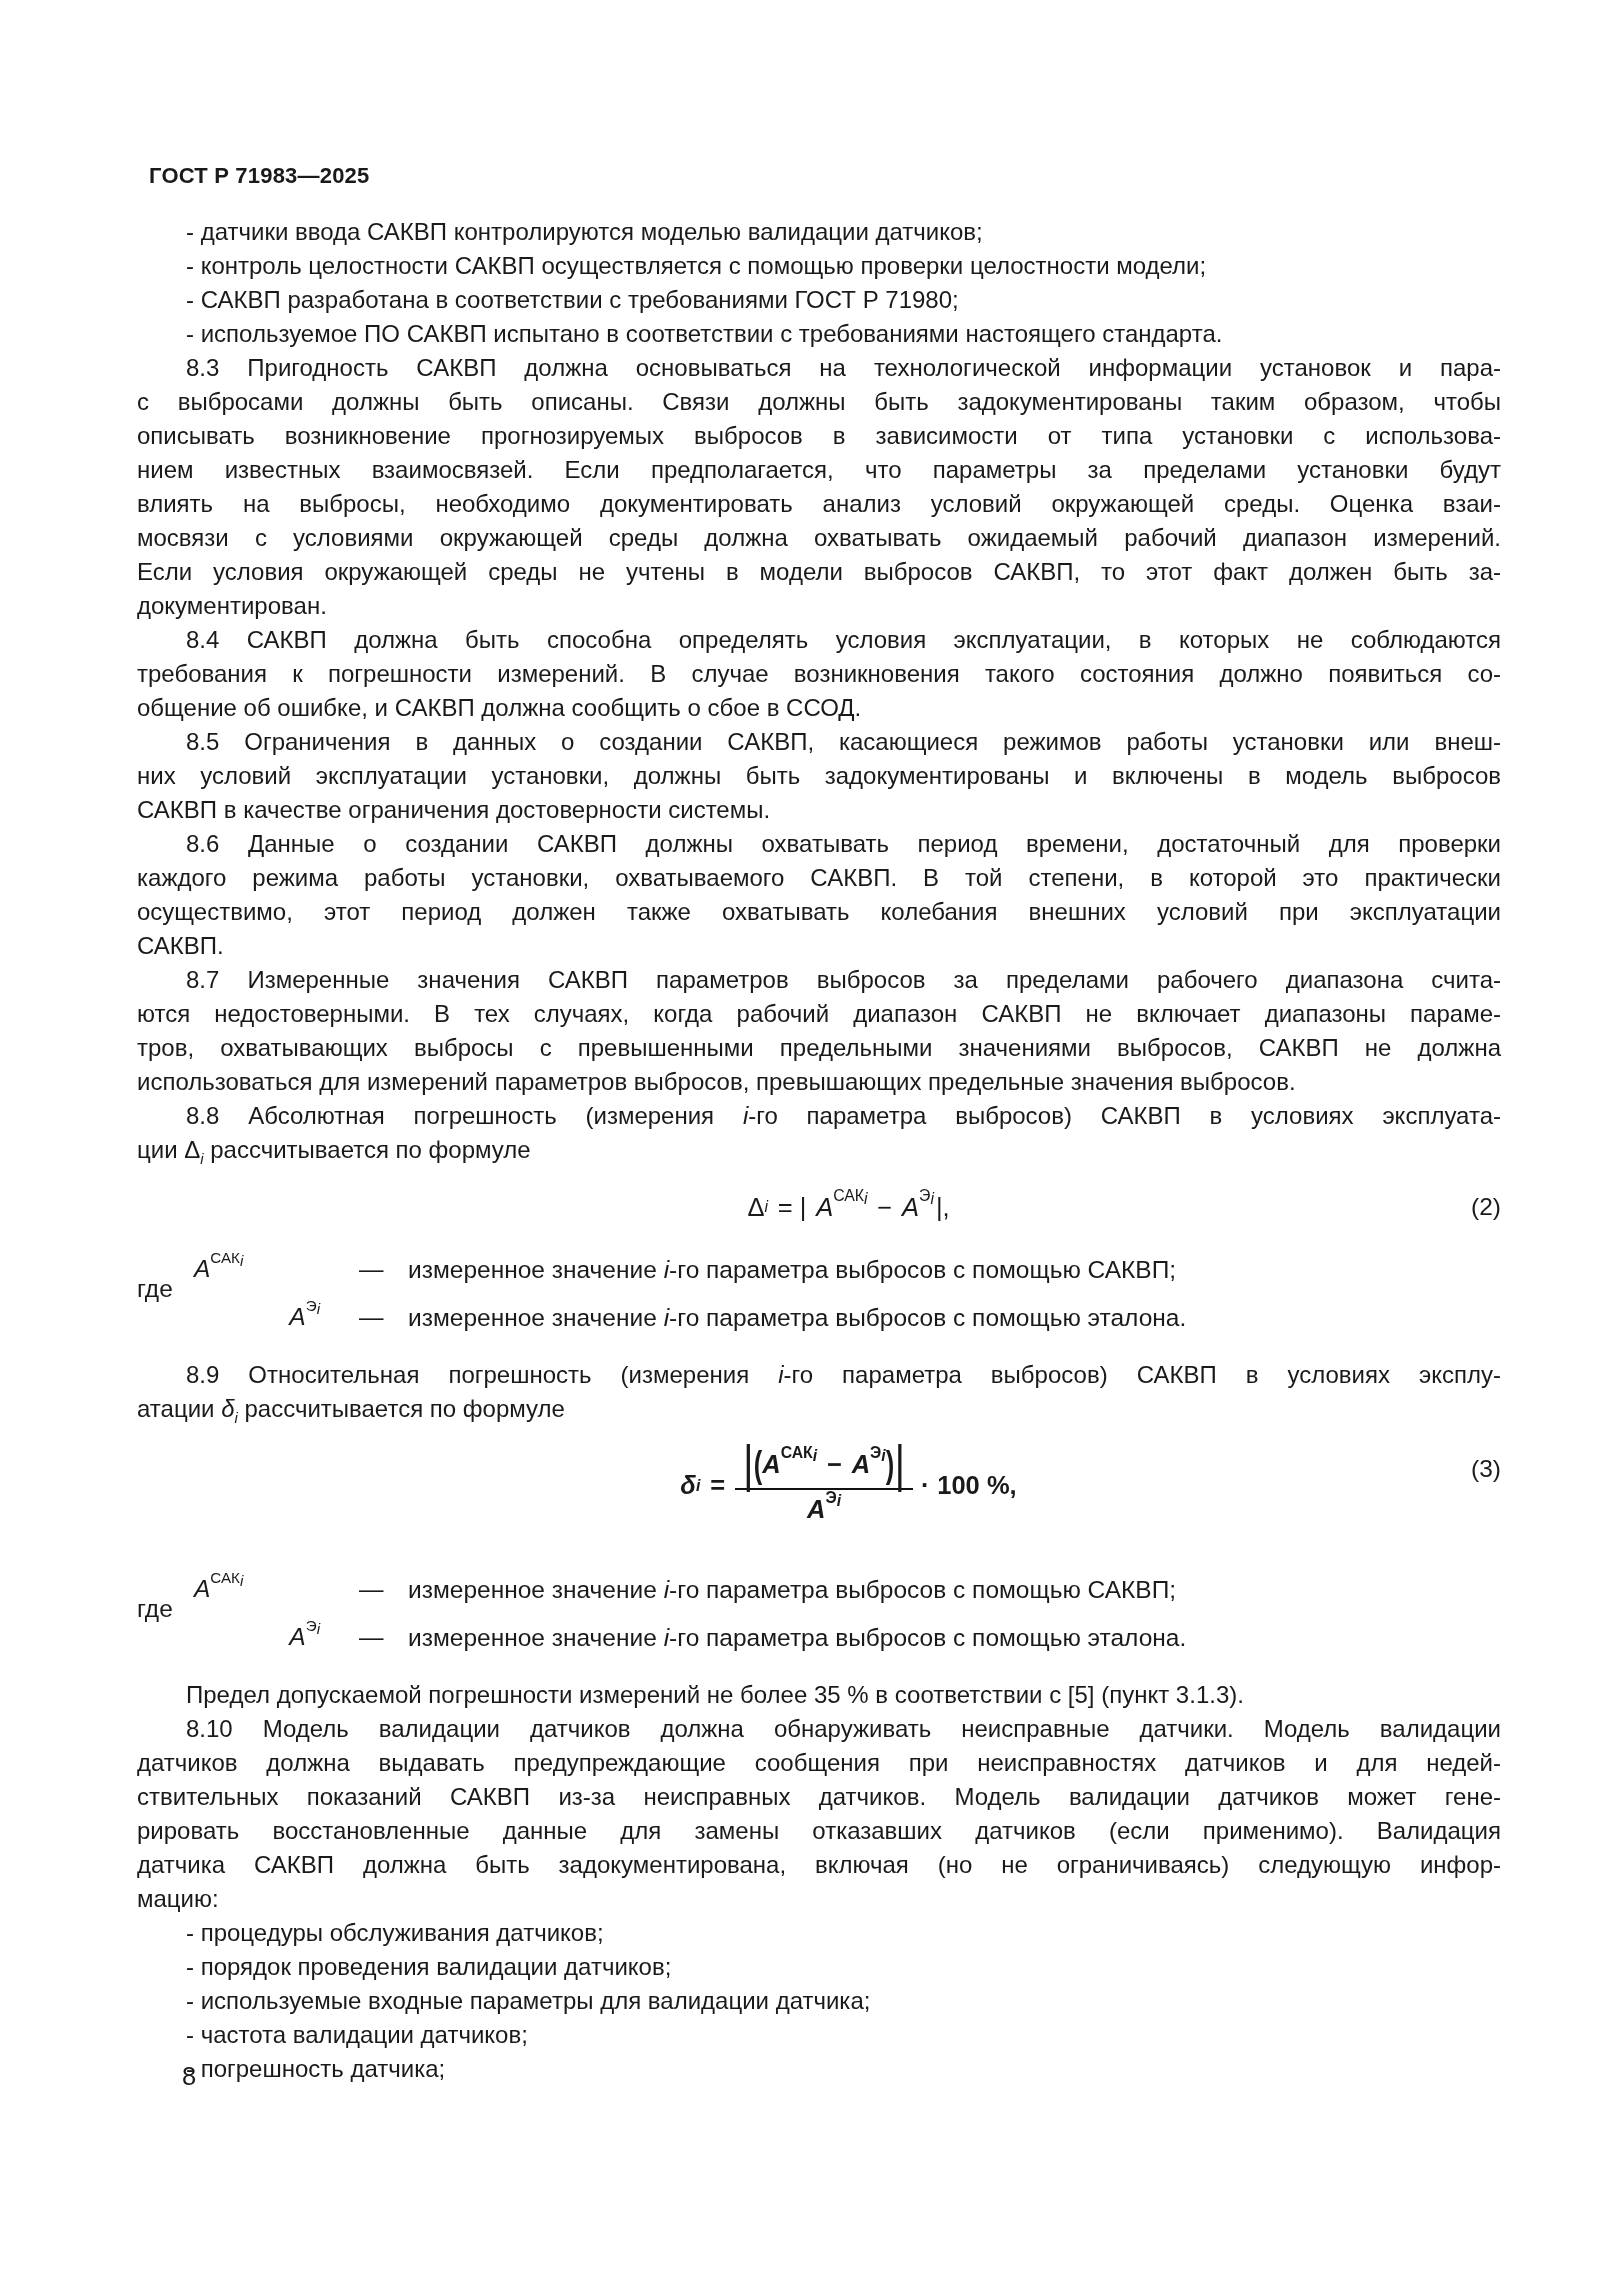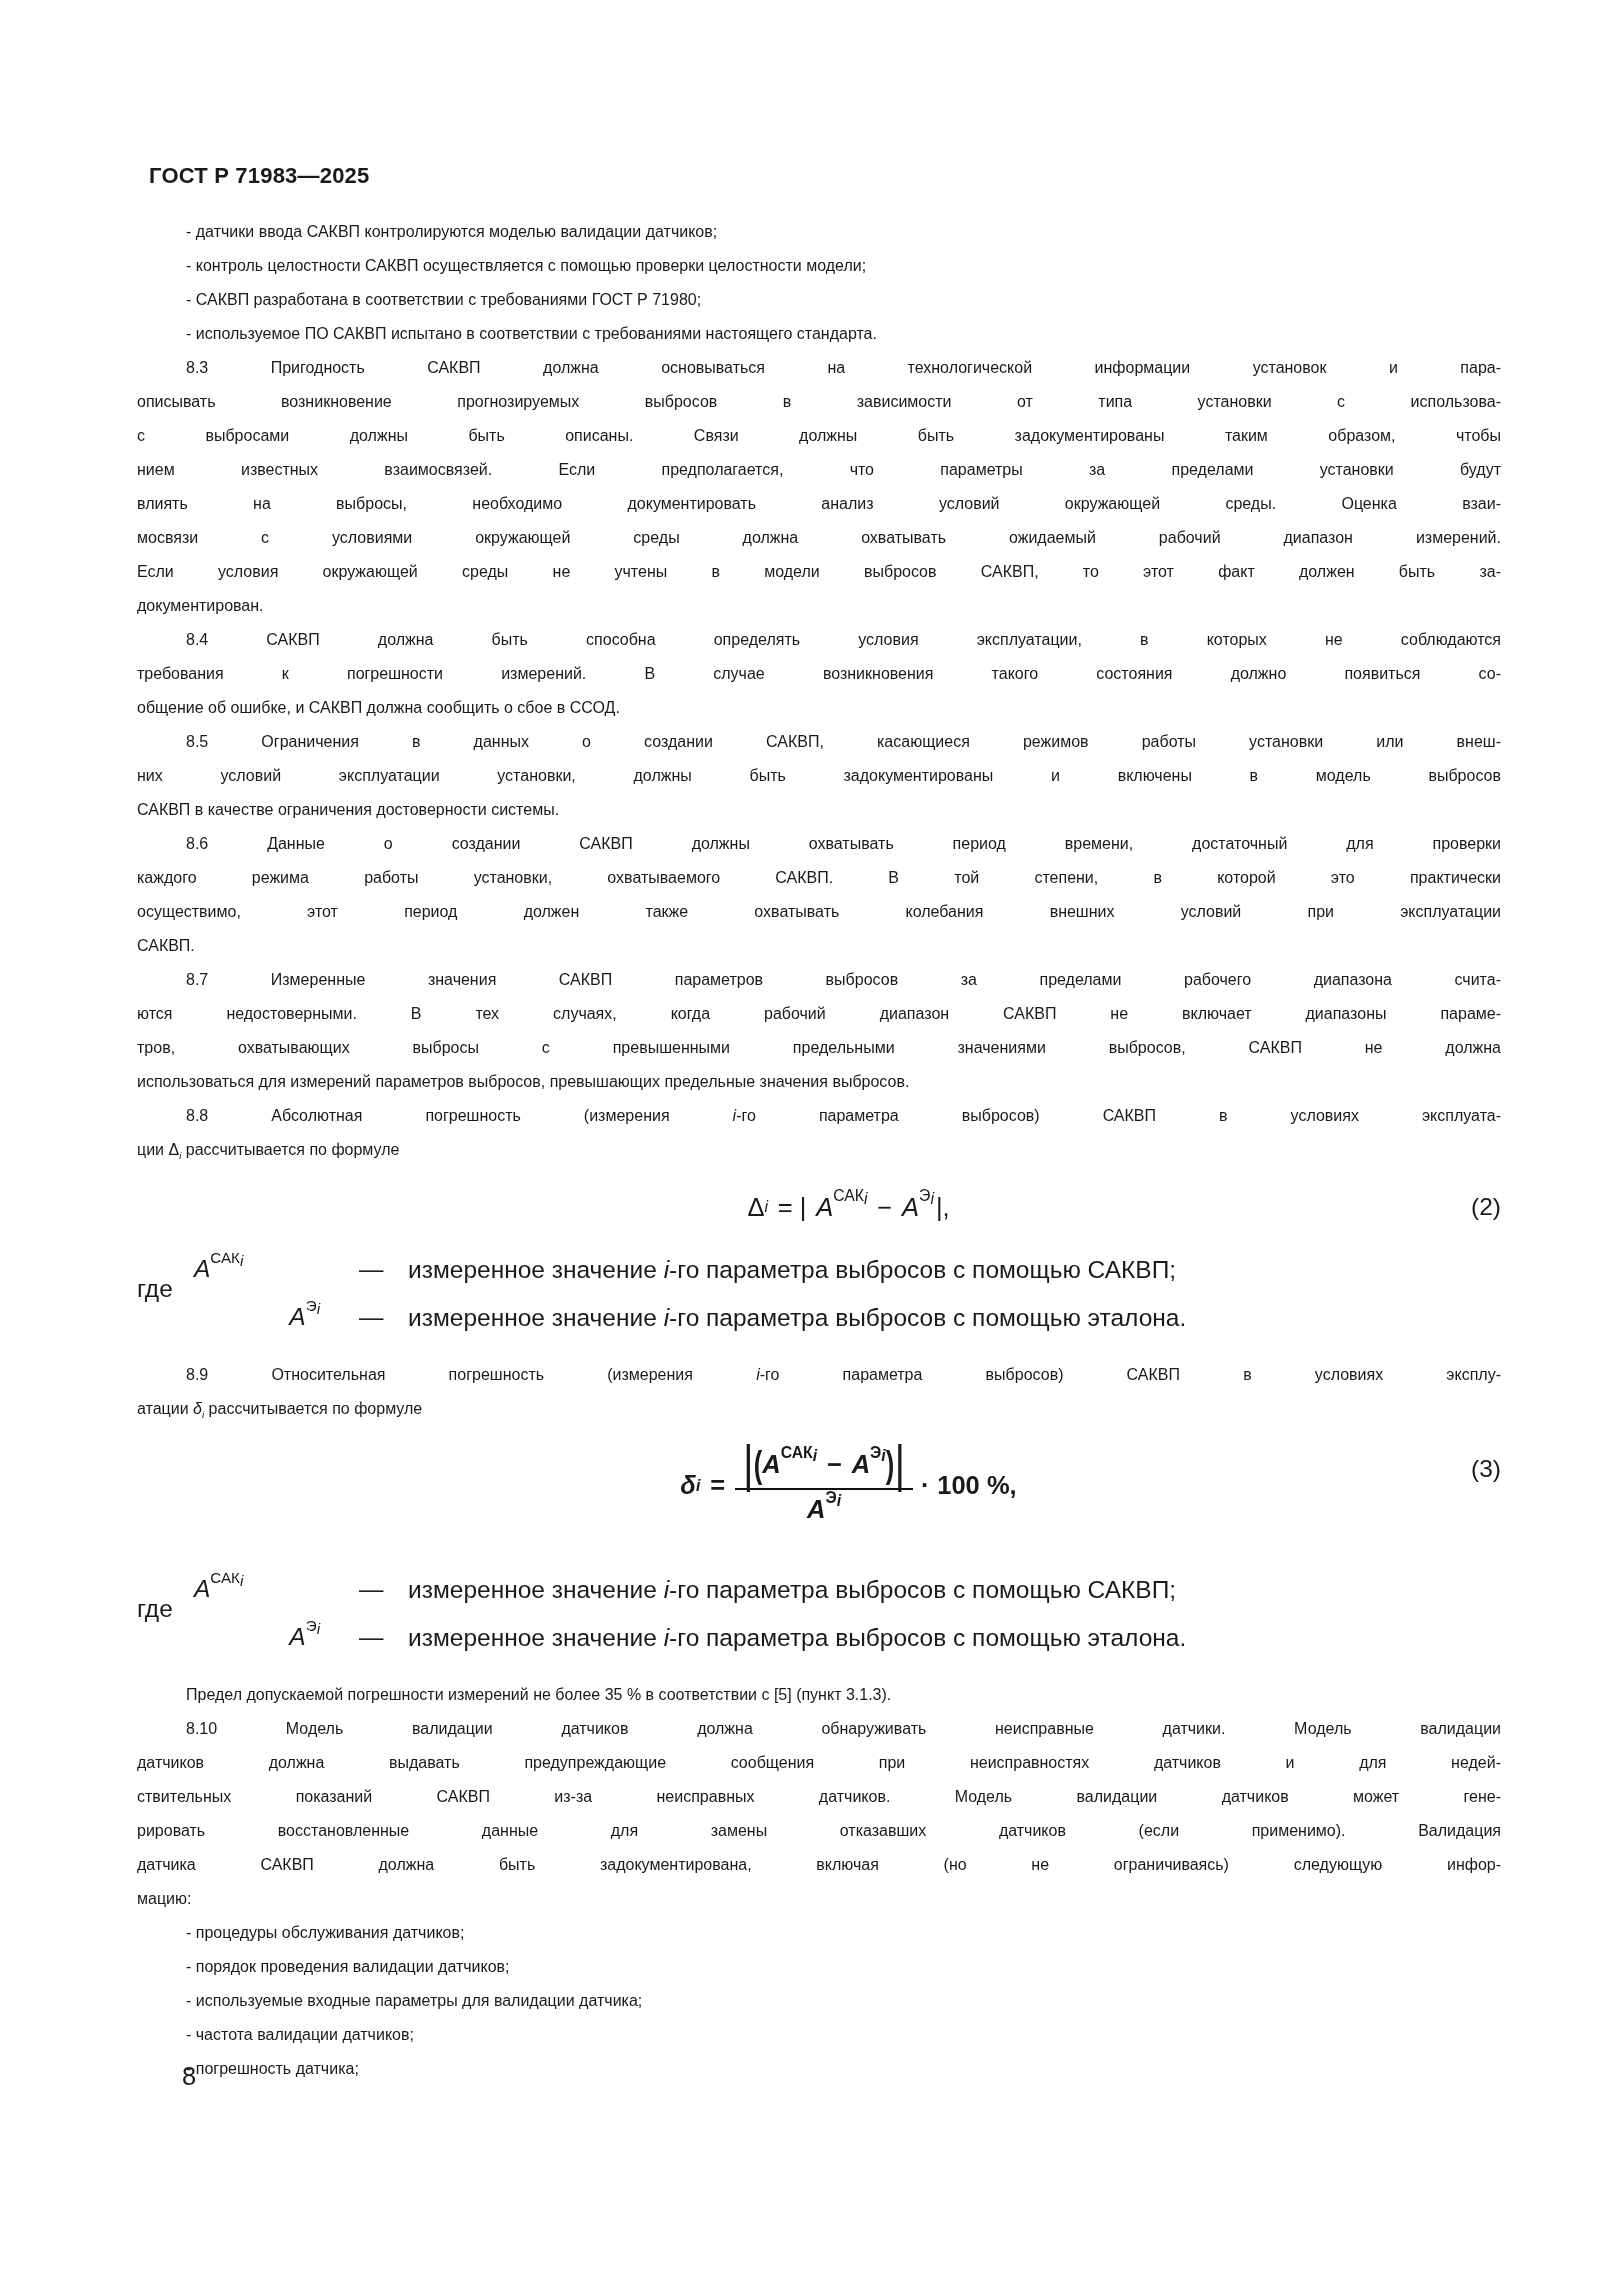--- a/index.html
+++ b/index.html
@@ -13,21 +13,21 @@
     margin:0 auto;
   }
   .doc-header{
     position:absolute;left:149px;top:163px;
     font-size:22px;font-weight:bold;letter-spacing:0.2px;
   }
   .doc-body{
     position:absolute;left:137px;top:215px;width:1364px;
   }
   .line{
-    font-size:16px;line-height:34px;
+    font-size:24px;line-height:34px;
     white-space:normal;
   }
   .j{text-align:justify;text-align-last:justify;}
   .lastline{text-align:left;}
   .ind{text-indent:49px;}
   .tsub{font-size:0.62em;line-height:0;}
   
   .formula-row{
     position:relative;display:flex;justify-content:center;align-items:center;
     min-height:53px;margin:13.7px 0 21.6px;font-size:25.5px;
@@ -76,22 +76,22 @@
 <body>
 
 <div class="page">
   <div class="doc-header">ГОСТ Р 71983—2025</div>
   <div class="doc-body">
       <div class="line ind lastline">- датчики ввода САКВП контролируются моделью валидации датчиков;</div>
       <div class="line ind lastline">- контроль целостности САКВП осуществляется с помощью проверки целостности модели;</div>
       <div class="line ind lastline">- САКВП разработана в соответствии с требованиями ГОСТ Р 71980;</div>
       <div class="line ind lastline">- используемое ПО САКВП испытано в соответствии с требованиями настоящего стандарта.</div>
       <div class="line ind j">8.3 Пригодность САКВП должна основываться на технологической информации установок и пара-</div>
+      <div class="line j">с выбросами должны быть описаны. Связи должны быть задокументированы таким образом, чтобы</div>
       <div class="line j">описывать возникновение прогнозируемых выбросов в зависимости от типа установки с использова-</div>
-      <div class="line j">с выбросами должны быть описаны. Связи должны быть задокументированы таким образом, чтобы</div>
       <div class="line j">нием известных взаимосвязей. Если предполагается, что параметры за пределами установки будут</div>
       <div class="line j">влиять на выбросы, необходимо документировать анализ условий окружающей среды. Оценка взаи-</div>
       <div class="line j">мосвязи с условиями окружающей среды должна охватывать ожидаемый рабочий диапазон измерений.</div>
       <div class="line j">Если условия окружающей среды не учтены в модели выбросов САКВП, то этот факт должен быть за-</div>
       <div class="line lastline">документирован.</div>
       <div class="line ind j">8.4 САКВП должна быть способна определять условия эксплуатации, в которых не соблюдаются</div>
       <div class="line j">требования к погрешности измерений. В случае возникновения такого состояния должно появиться со-</div>
       <div class="line lastline">общение об ошибке, и САКВП должна сообщить о сбое в ССОД.</div>
       <div class="line ind j">8.5 Ограничения в данных о создании САКВП, касающиеся режимов работы установки или внеш-</div>
       <div class="line j">них условий эксплуатации установки, должны быть задокументированы и включены в модель выбросов</div>

